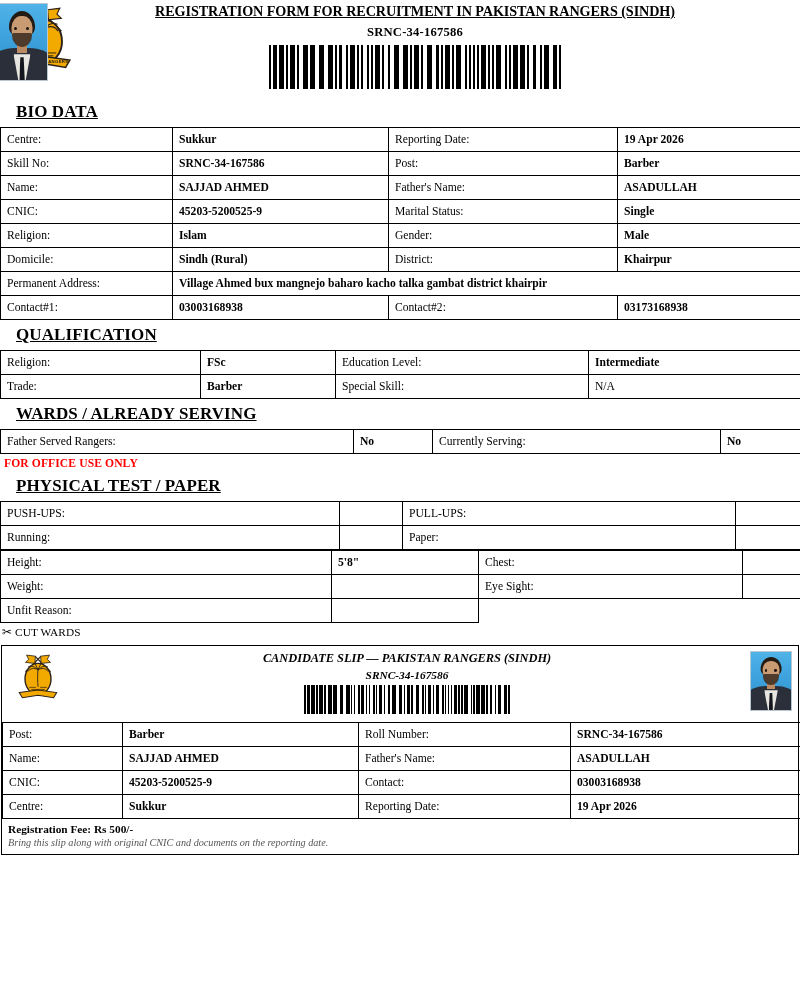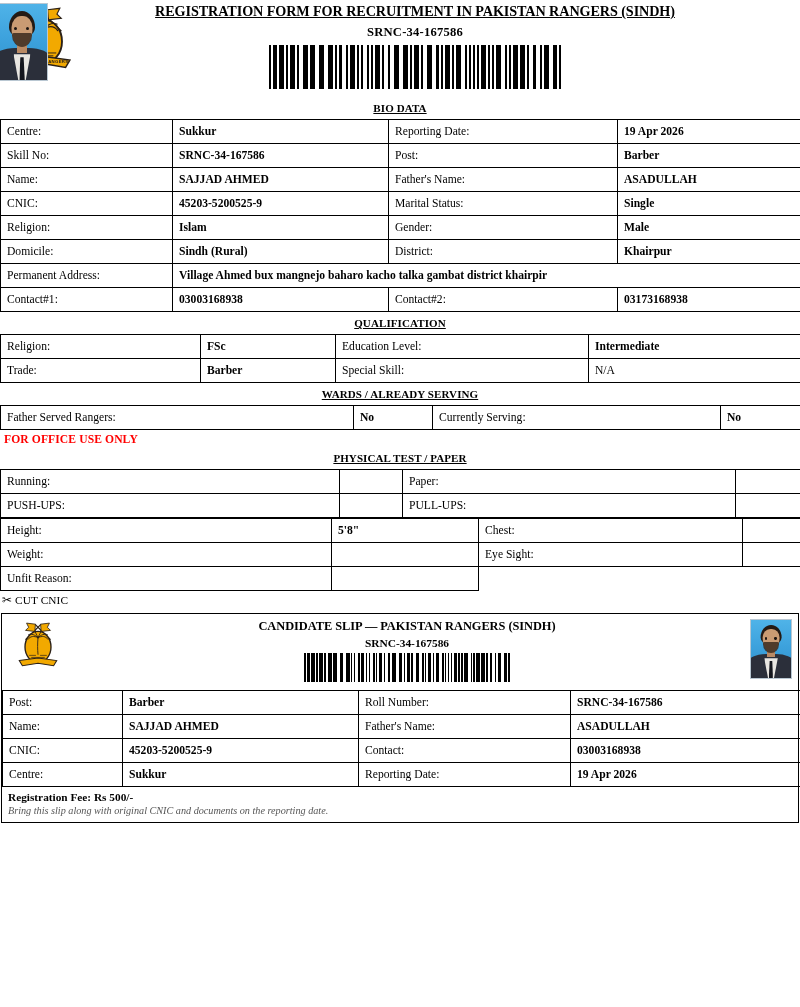--- a/index.html
+++ b/index.html
@@ -130,25 +130,25 @@
   .ph-tie {
     position: absolute; left: 50%; bottom: 0;
     width: 11%; height: 30%;
     transform: translateX(-50%);
     background: #14161d;
     clip-path: polygon(20% 0, 80% 0, 100% 100%, 0 100%);
   }
 
   
   .sec-head {
-    text-align: center;
+    text-align: left;
     font-weight: bold;
-    font-size: 11px;
+    font-size: 17px;
     text-decoration: underline;
-    padding: 5px 0 5px;
+    padding: 5px 16px 5px;
     letter-spacing: 0.1px;
   }
   .office-only {
     color: #ff0000;
     font-weight: bold;
     font-size: 11.6px;
     padding: 3px 4px 1px 4px;
     letter-spacing: 0.1px;
   }
   .cut-here {
@@ -179,20 +179,21 @@
 
   
   .slip {
     border: 1px solid #000;
     margin: 3px 1px 0 1px;
     position: relative;
   }
   .slip-head {
     position: relative;
     height: 76px;
+    font-style: italic;
   }
   .logo-slip {
     position: absolute;
     left: 10px; top: 6px;
     width: 52px; height: 52px;
   }
   .slip-center {
     position: absolute;
     left: 80px; right: 66px; top: 5px;
     text-align: center;
@@ -506,29 +507,29 @@
   <div class="sec-head">PHYSICAL TEST / PAPER</div>
   <table class="grid">
     <colgroup>
       <col style="width:339px">
         <col style="width:63px">
       <col style="width:333px">
         <col style="width:65px">
     </colgroup>
     <tbody id="phys-body">
         <tr>
+          <td class="lbl">PUSH-UPS:</td>
+          <td class="val"></td>
+          <td class="lbl">PULL-UPS:</td>
+          <td class="val"></td>
+        </tr>
+        <tr>
           <td class="lbl">Running:</td>
           <td class="val"></td>
           <td class="lbl">Paper:</td>
-          <td class="val"></td>
-        </tr>
-        <tr>
-          <td class="lbl">PUSH-UPS:</td>
-          <td class="val"></td>
-          <td class="lbl">PULL-UPS:</td>
           <td class="val"></td>
         </tr>
       </tbody>
   </table>
 
   <table class="grid">
     <colgroup>
       <col style="width:331px">
         <col style="width:147px">
       <col style="width:264px">
@@ -549,21 +550,21 @@
         </tr>
         <tr>
           <td class="lbl">Unfit Reason:</td>
           <td class="val" colspan="1"></td>
         </tr>
       </tbody>
   </table>
 
   <div class="cut-here">
     <span class="sc">✂</span>
-    <span>CUT CNIC</span>
+    <span>CUT WARDS</span>
   </div>
 
   <div class="slip">
     <div class="slip-head">
 
       <div class="logo-slip">
         <svg class="logo" viewBox="0 0 100 100" xmlns="http://www.w3.org/2000/svg">
           <g stroke="#2b2118" stroke-width="2.4" fill="none">
             <line x1="26" y1="38" x2="56" y2="8"></line>
             <line x1="74" y1="38" x2="44" y2="8"></line>

